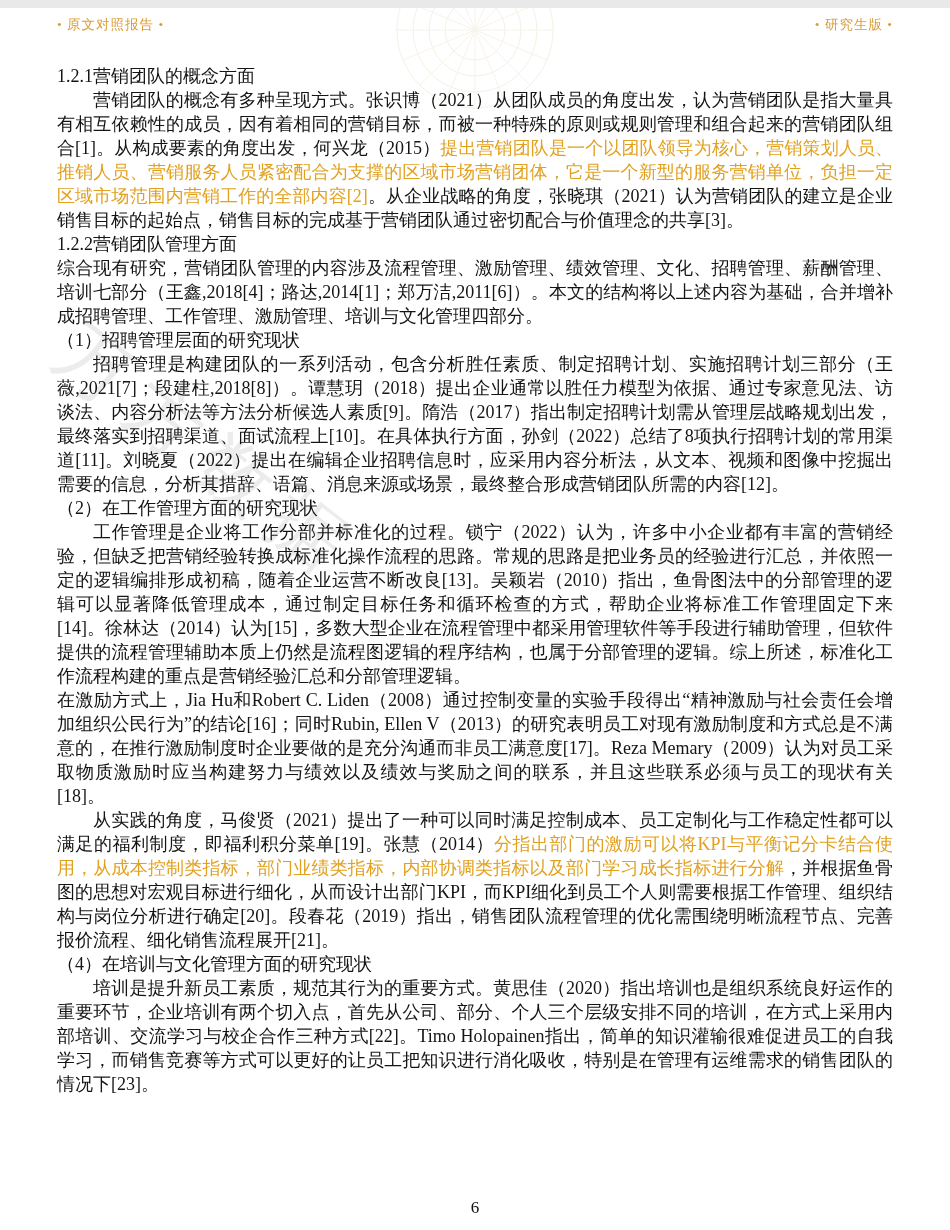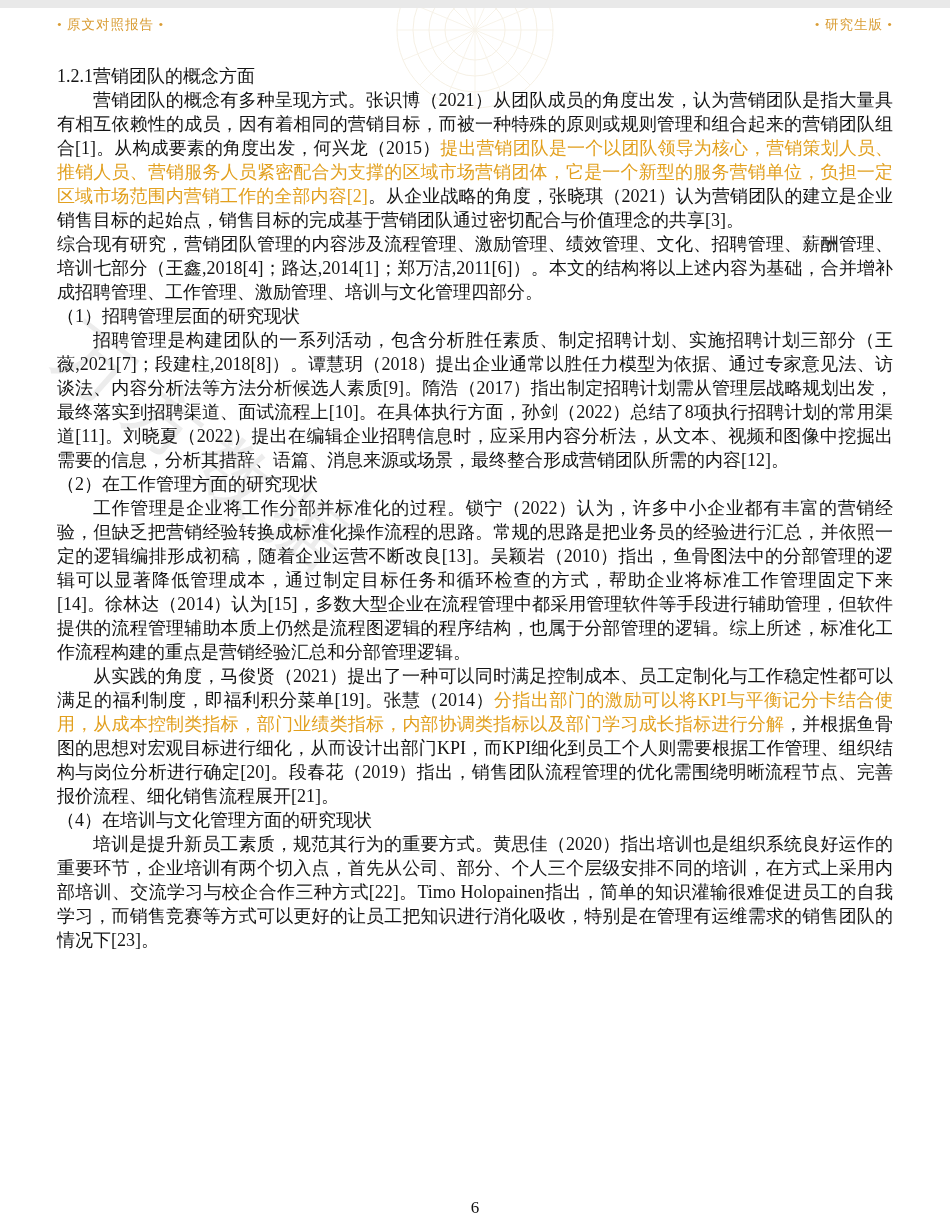--- a/index.html
+++ b/index.html
@@ -74,33 +74,35 @@
 
   <div class="watermark">万方数据</div>
 
   <div class="content">
 
     <p>1.2.1营销团队的概念方面</p>
 
     <p class="indent"><span>营销团队的概念有多种呈现方式。张识博（2021）从团队成员的角度出发，认为营销团队是指大量具有相互依赖性的成员，因有着相同的营销目标，而被一种特殊的原则或规则管理和组合起来的营销团队组合[1]。从构成要素的角度出发，何兴龙（2015）</span><span class="hl">提出营销团队是一个以团队领导为核心，营销策划人员、推销人员、营销服务人员紧密配合为支撑的区域市场营销团体，它是一个新型的服务营销单位，负担一定区域市场范围内营销工作的全部内容[2]</span><span>。从企业战略的角度，张晓琪（2021）认为营销团队的建立是企业销售目标的起始点，销售目标的完成基于营销团队通过密切配合与价值理念的共享[3]。</span></p>
 
 
+    <p>1.2.2营销团队管理方面</p>
 
     <p>综合现有研究，营销团队管理的内容涉及流程管理、激励管理、绩效管理、文化、招聘管理、薪酬管理、培训七部分（王鑫,2018[4]；路达,2014[1]；郑万洁,2011[6]）。本文的结构将以上述内容为基础，合并增补成招聘管理、工作管理、激励管理、培训与文化管理四部分。</p>
 
     <p>（1）招聘管理层面的研究现状</p>
 
     <p class="indent">招聘管理是构建团队的一系列活动，包含分析胜任素质、制定招聘计划、实施招聘计划三部分（王薇,2021[7]；段建柱,2018[8]）。谭慧玥（2018）提出企业通常以胜任力模型为依据、通过专家意见法、访谈法、内容分析法等方法分析候选人素质[9]。隋浩（2017）指出制定招聘计划需从管理层战略规划出发，最终落实到招聘渠道、面试流程上[10]。在具体执行方面，孙剑（2022）总结了8项执行招聘计划的常用渠道[11]。刘晓夏（2022）提出在编辑企业招聘信息时，应采用内容分析法，从文本、视频和图像中挖掘出需要的信息，分析其措辞、语篇、消息来源或场景，最终整合形成营销团队所需的内容[12]。</p>
 
     <p>（2）在工作管理方面的研究现状</p>
 
     <p class="indent">工作管理是企业将工作分部并标准化的过程。锁宁（2022）认为，许多中小企业都有丰富的营销经验，但缺乏把营销经验转换成标准化操作流程的思路。常规的思路是把业务员的经验进行汇总，并依照一定的逻辑编排形成初稿，随着企业运营不断改良[13]。吴颖岩（2010）指出，鱼骨图法中的分部管理的逻辑可以显著降低管理成本，通过制定目标任务和循环检查的方式，帮助企业将标准工作管理固定下来[14]。徐林达（2014）认为[15]，多数大型企业在流程管理中都采用管理软件等手段进行辅助管理，但软件提供的流程管理辅助本质上仍然是流程图逻辑的程序结构，也属于分部管理的逻辑。综上所述，标准化工作流程构建的重点是营销经验汇总和分部管理逻辑。</p>
 
 
 
+    <p>在激励方式上，Jia Hu和Robert C. Liden（2008）通过控制变量的实验手段得出“精神激励与社会责任会增加组织公民行为”的结论[16]；同时Rubin, Ellen V（2013）的研究表明员工对现有激励制度和方式总是不满意的，在推行激励制度时企业要做的是充分沟通而非员工满意度[17]。Reza Memary（2009）认为对员工采取物质激励时应当构建努力与绩效以及绩效与奖励之间的联系，并且这些联系必须与员工的现状有关[18]。</p>
 
     <p class="indent"><span>从实践的角度，马俊贤（2021）提出了一种可以同时满足控制成本、员工定制化与工作稳定性都可以满足的福利制度，即福利积分菜单[19]。张慧（2014）</span><span class="hl">分指出部门的激励可以将KPI与平衡记分卡结合使用，从成本控制类指标，部门业绩类指标，内部协调类指标以及部门学习成长指标进行分解</span><span>，并根据鱼骨图的思想对宏观目标进行细化，从而设计出部门KPI，而KPI细化到员工个人则需要根据工作管理、组织结构与岗位分析进行确定[20]。段春花（2019）指出，销售团队流程管理的优化需围绕明晰流程节点、完善报价流程、细化销售流程展开[21]。</span></p>
 
     <p>（4）在培训与文化管理方面的研究现状</p>
 
     <p class="indent">培训是提升新员工素质，规范其行为的重要方式。黄思佳（2020）指出培训也是组织系统良好运作的重要环节，企业培训有两个切入点，首先从公司、部分、个人三个层级安排不同的培训，在方式上采用内部培训、交流学习与校企合作三种方式[22]。Timo Holopainen指出，简单的知识灌输很难促进员工的自我学习，而销售竞赛等方式可以更好的让员工把知识进行消化吸收，特别是在管理有运维需求的销售团队的情况下[23]。</p>
 
 
   </div>
 

